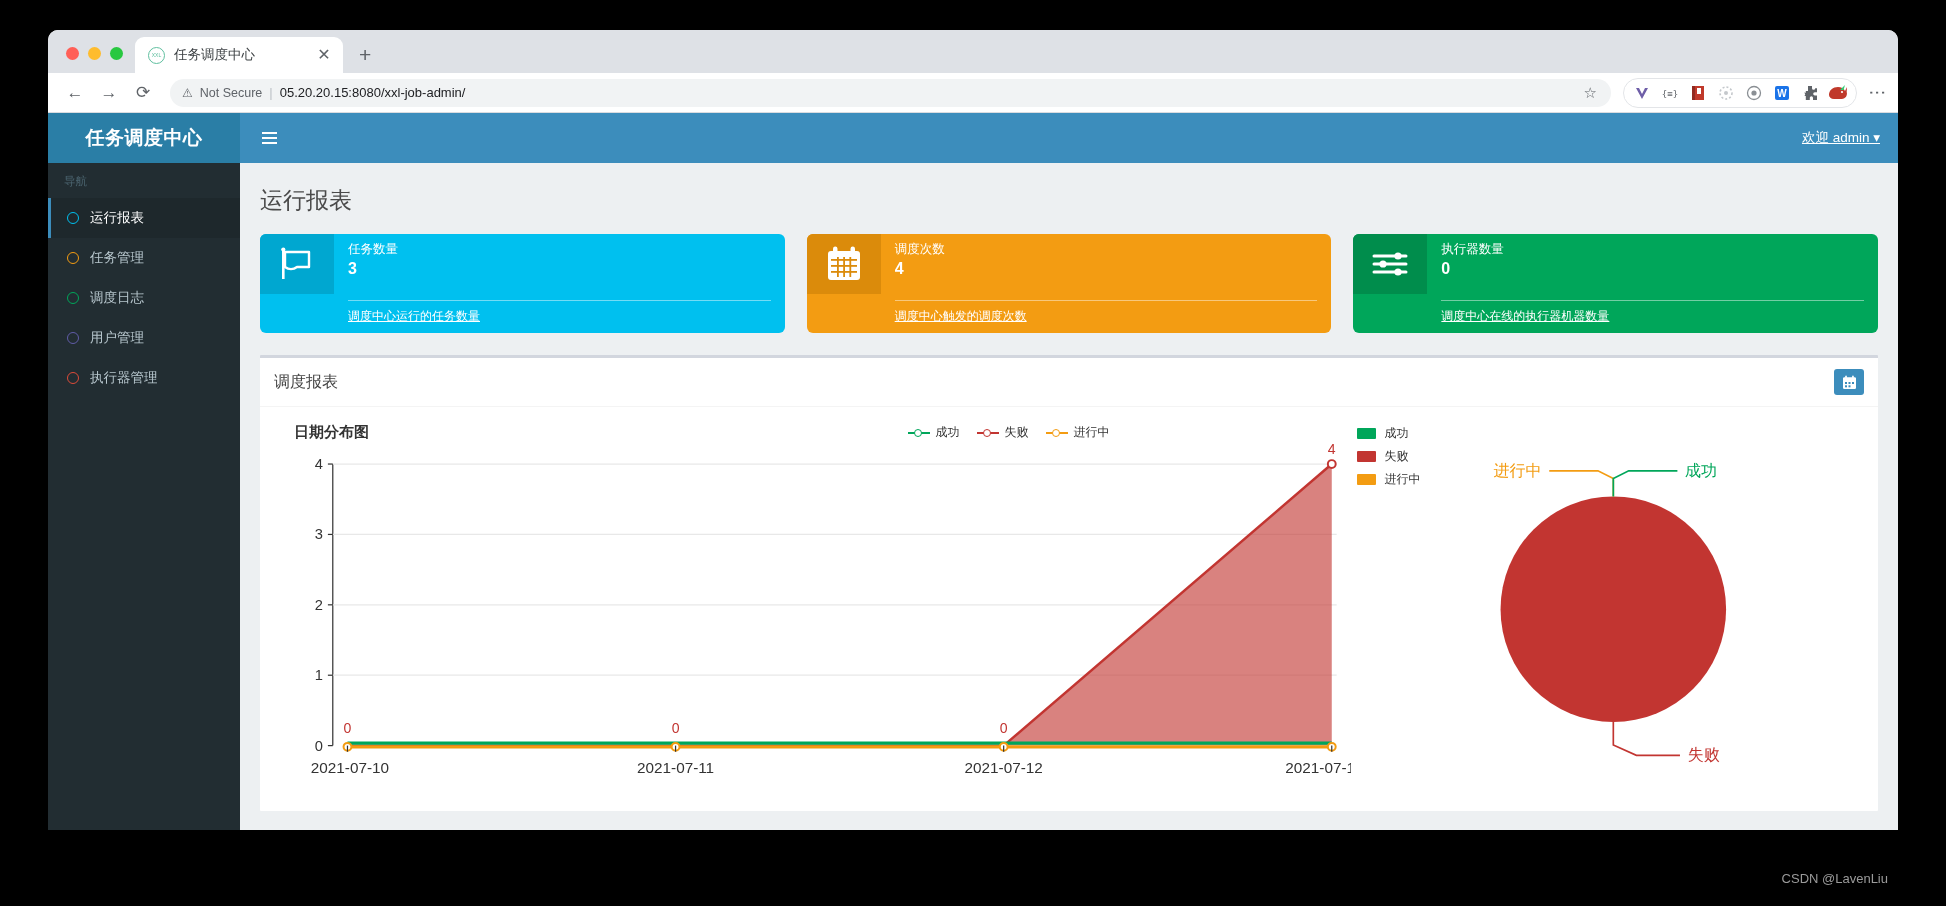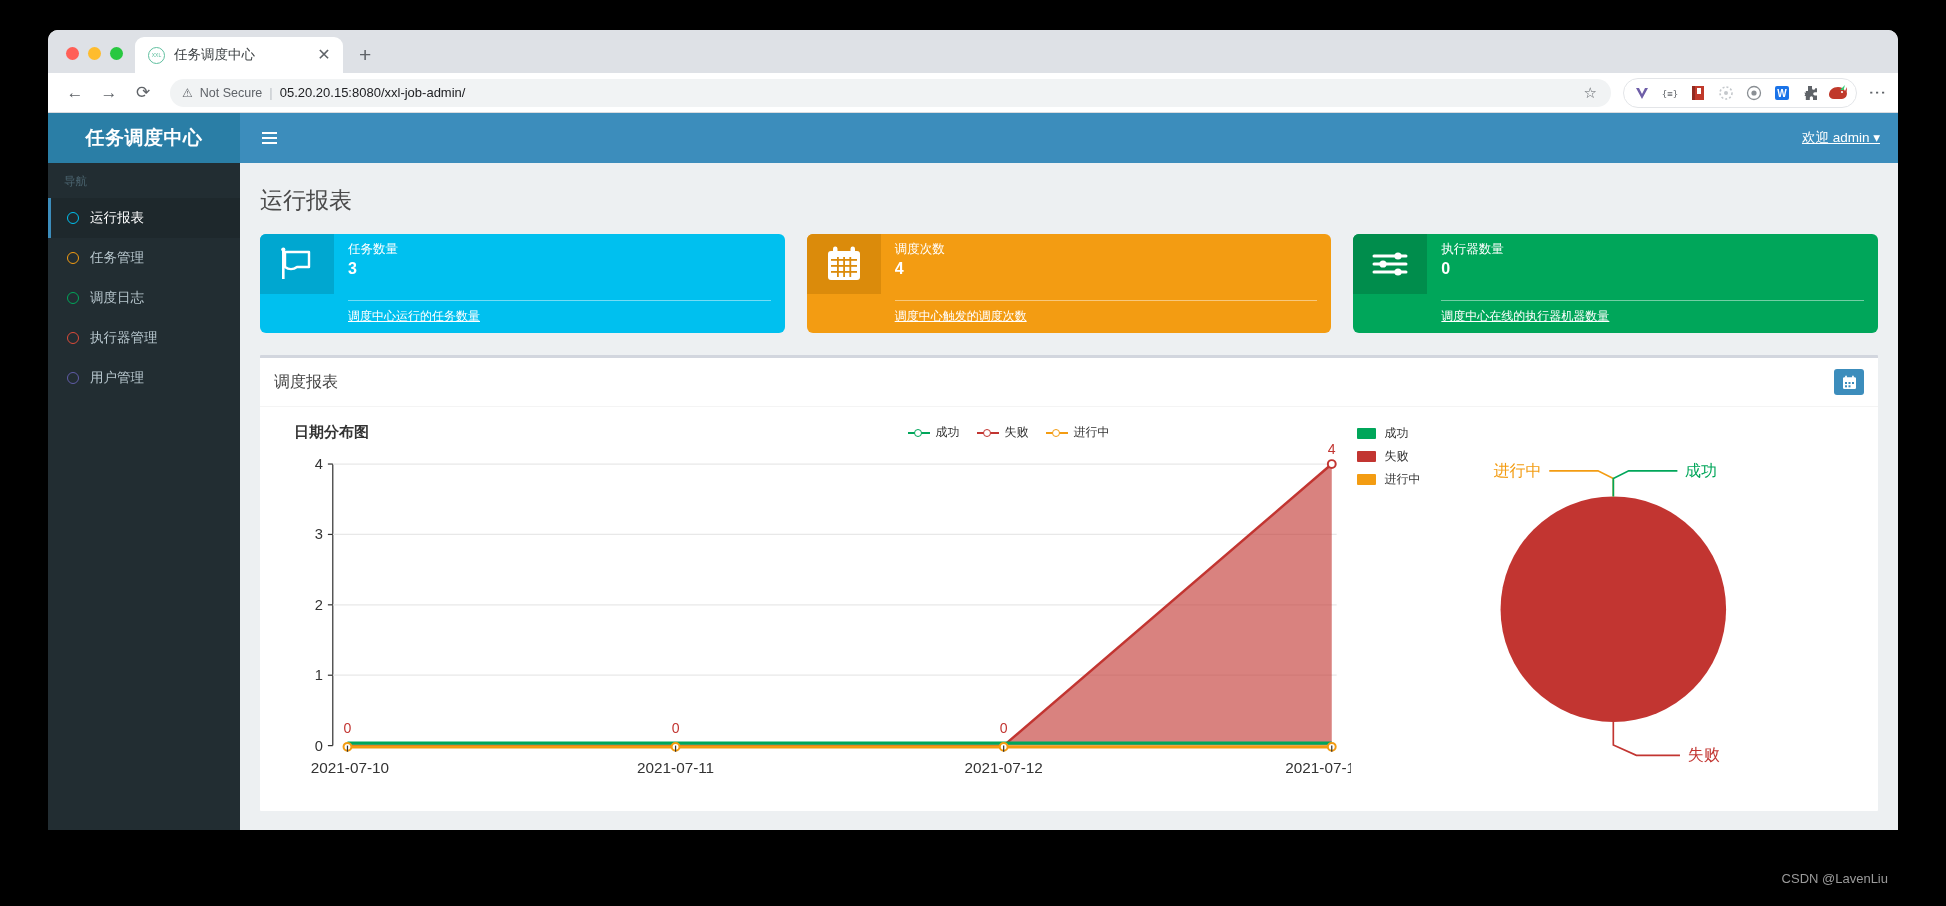--- a/index.html
+++ b/index.html
@@ -291,26 +291,26 @@
       </div>
       <div class="nav-item">
         <span class="nav-ico" style="color:#f39c12"></span>
         <span>任务管理</span>
       </div>
       <div class="nav-item">
         <span class="nav-ico" style="color:#00a65a"></span>
         <span>调度日志</span>
       </div>
       <div class="nav-item">
+        <span class="nav-ico" style="color:#605ca8"></span>
+        <span>用户管理</span>
+      </div>
+      <div class="nav-item">
         <span class="nav-ico" style="color:#dd4b39"></span>
         <span>执行器管理</span>
-      </div>
-      <div class="nav-item">
-        <span class="nav-ico" style="color:#605ca8"></span>
-        <span>用户管理</span>
       </div>
     </div>
 
     <div class="content">
 
       <div class="topbar">
         <span class="hamburger">
           <span></span>
             <span></span>
             <span></span>

